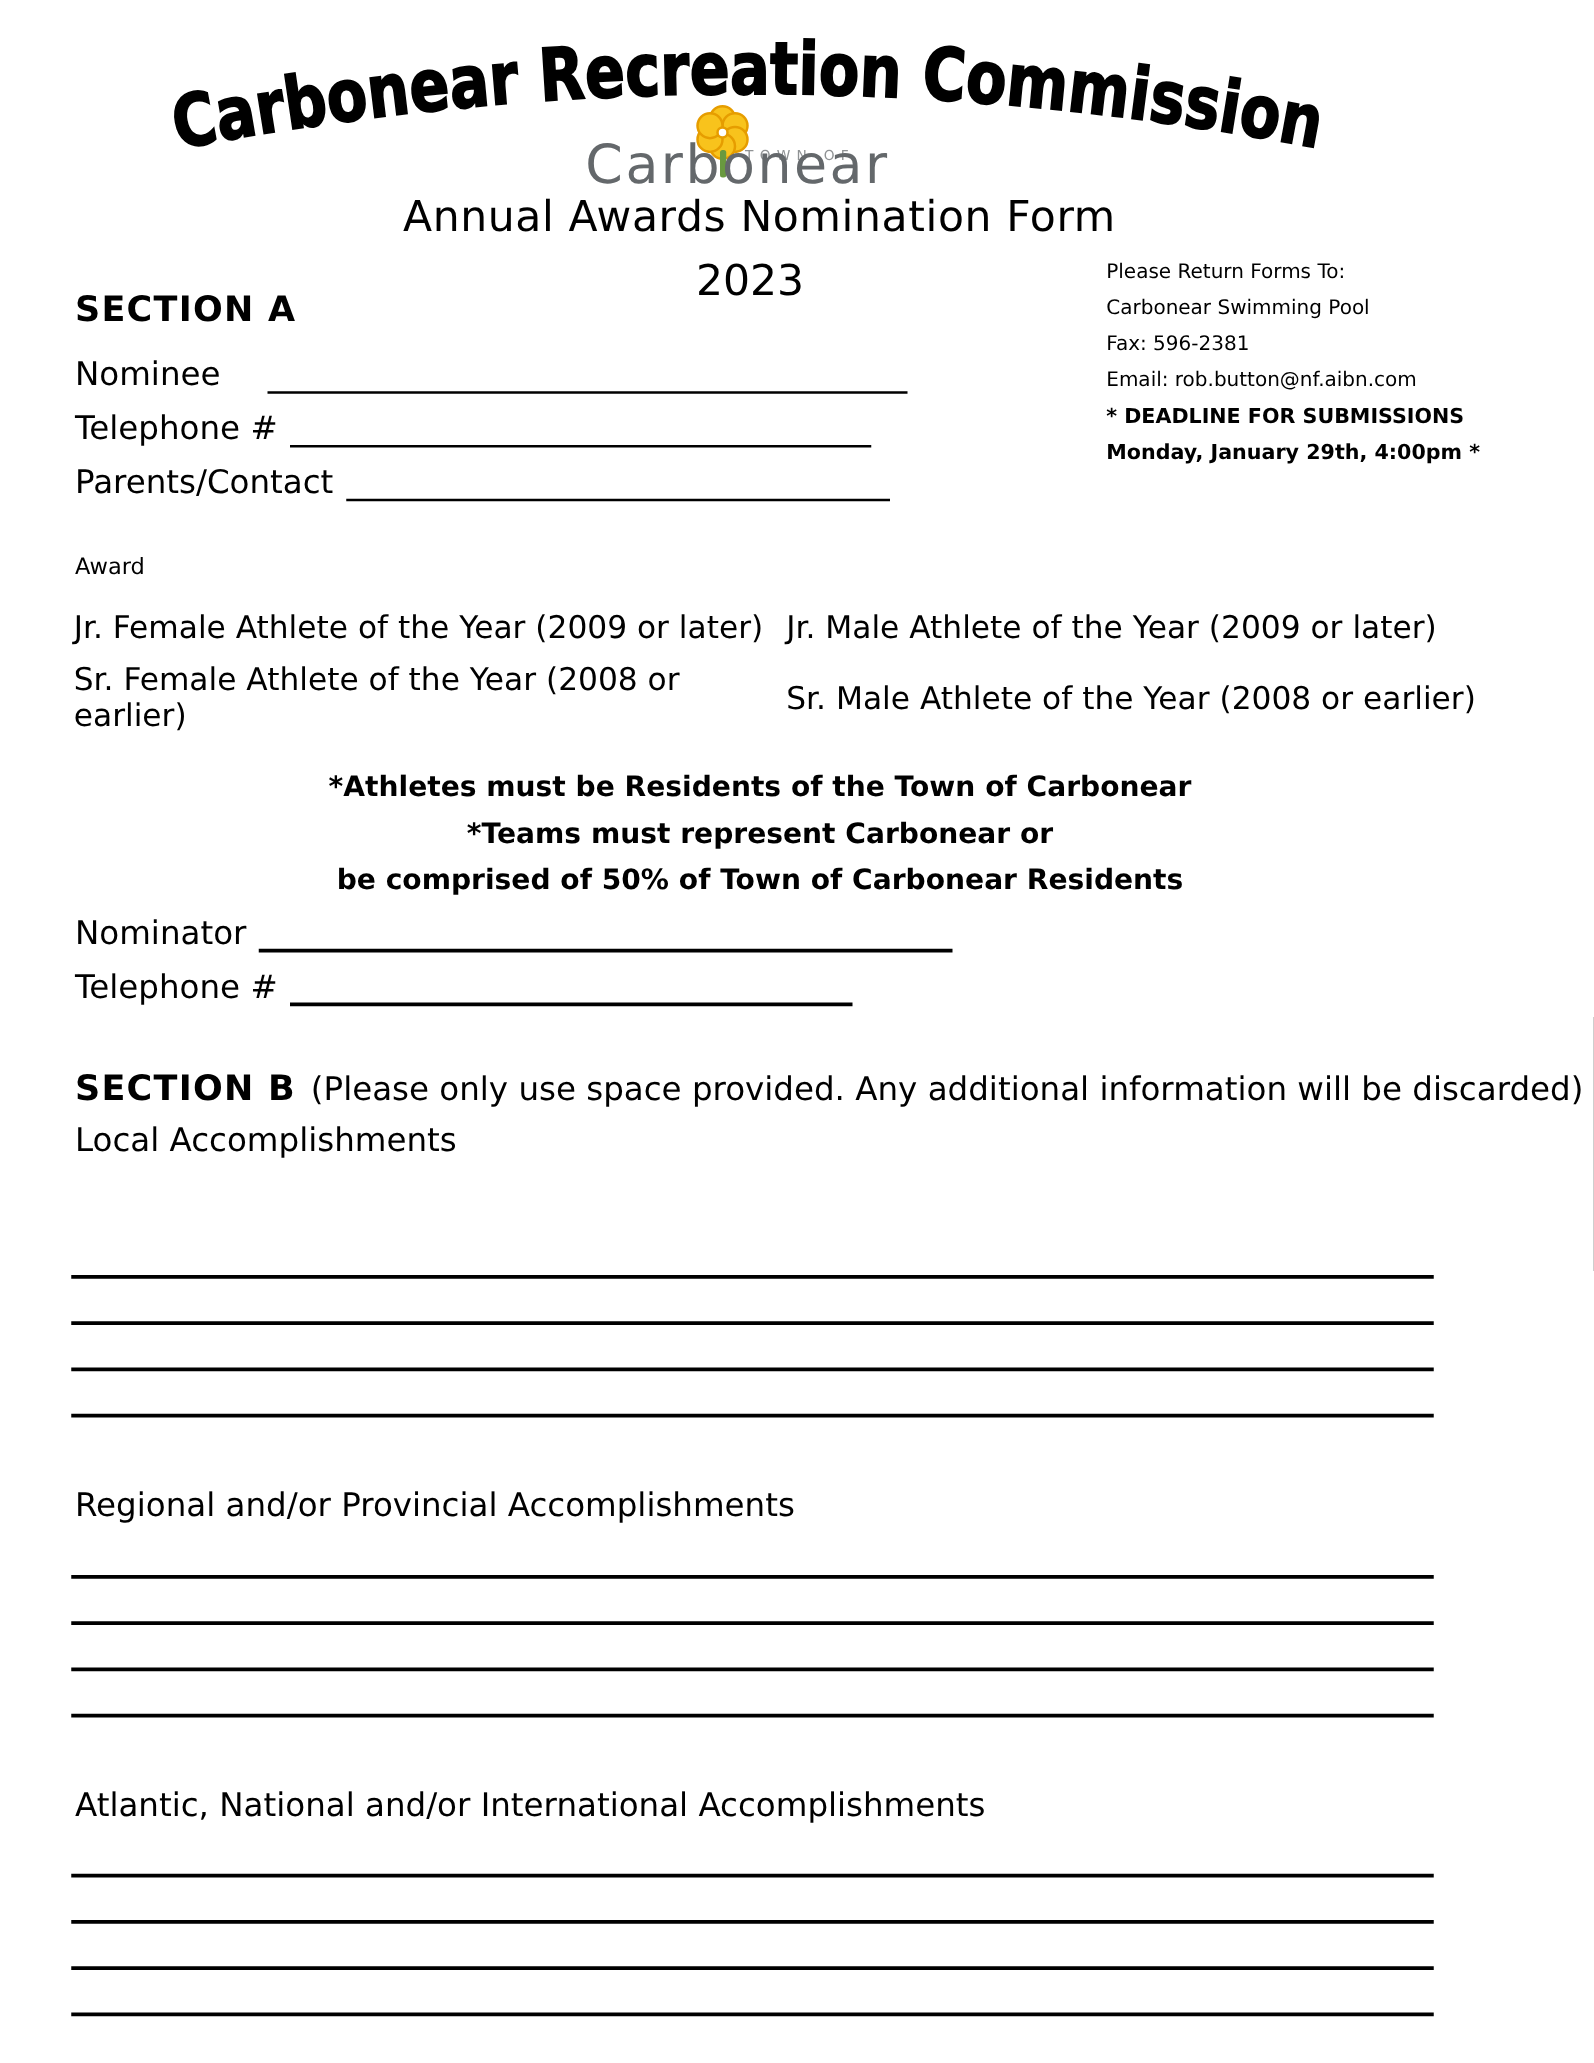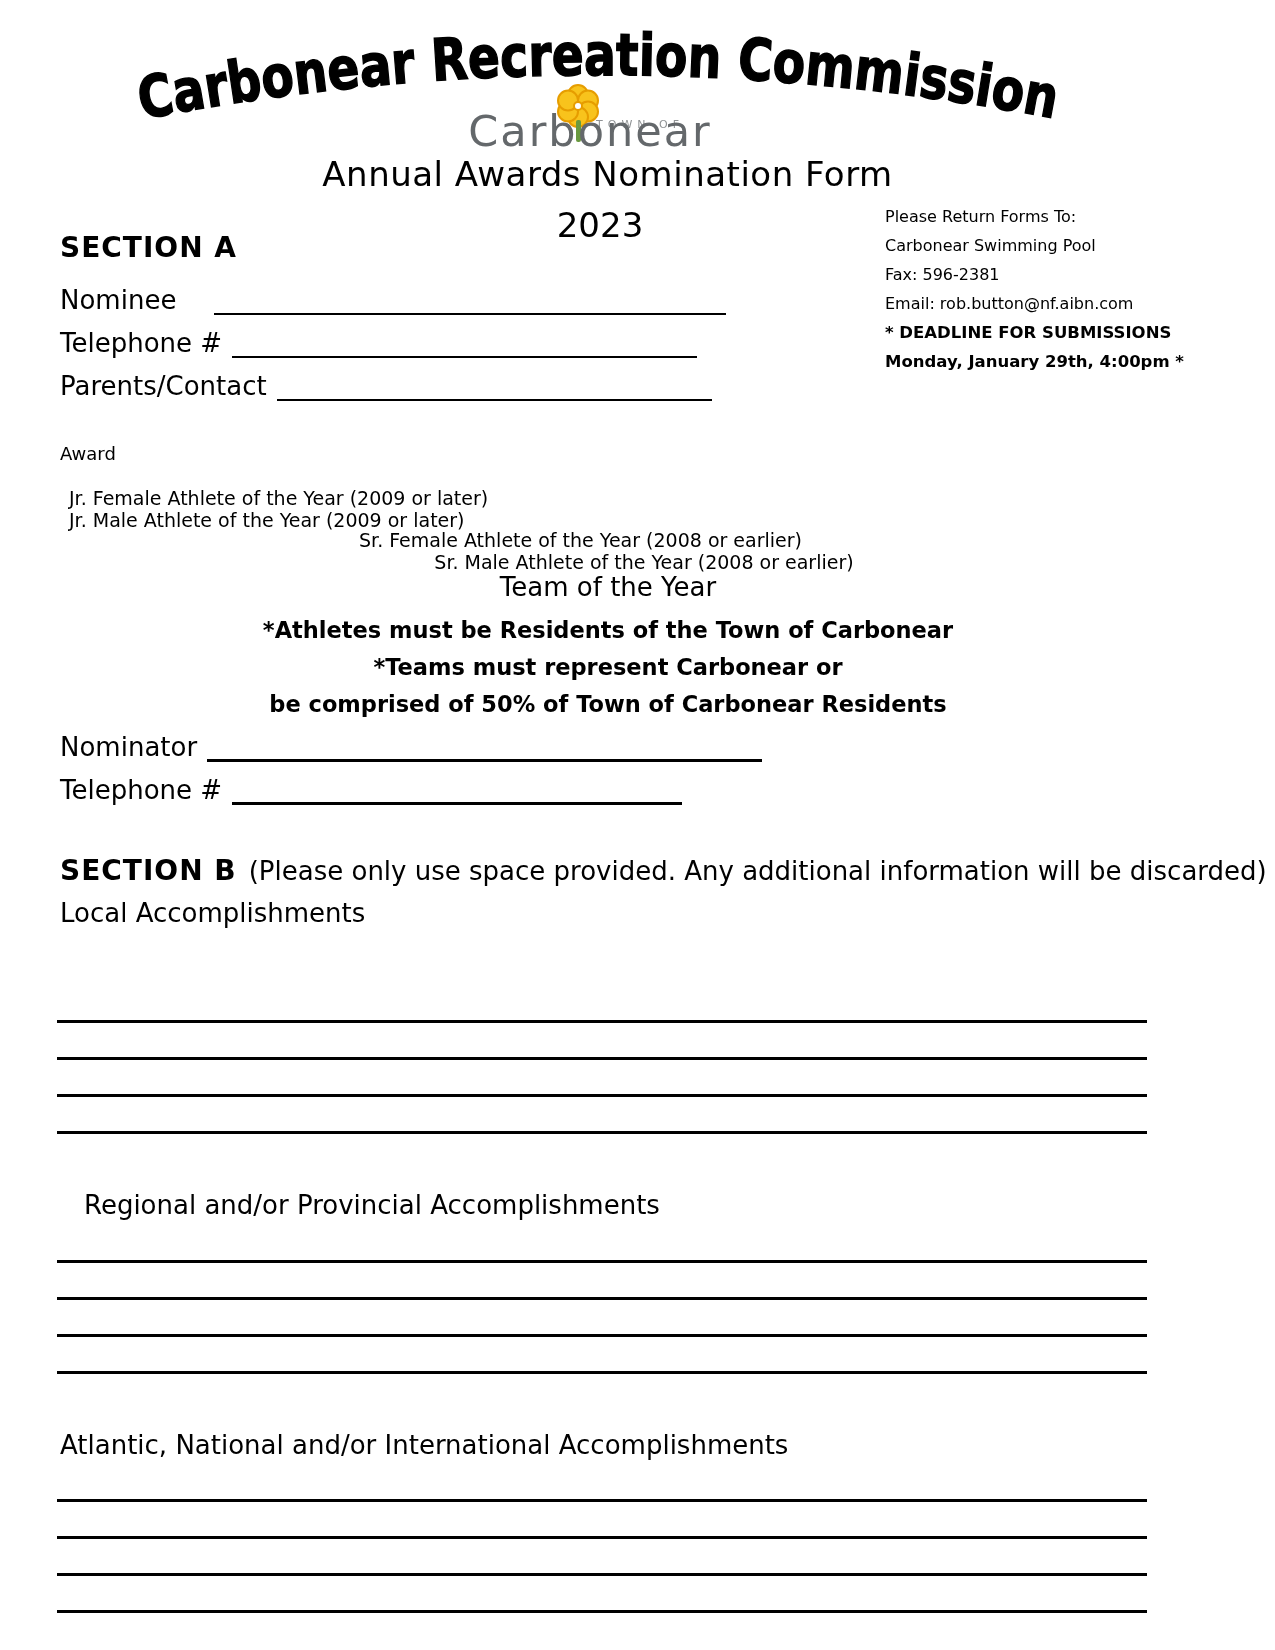--- a/index.html
+++ b/index.html
@@ -17,21 +17,21 @@
   
   .return-info{position:absolute;left:885px;top:202px;width:300px;font-size:16px;line-height:29px;}
   .return-info .bold{font-weight:bold;font-size:16.5px;}
   
   .sec-heading{font-weight:bold;font-size:28px;letter-spacing:1px;}
   .field-row{position:absolute;display:flex;align-items:flex-end;font-size:26px;}
   .fill-line{display:inline-block;border-bottom:2px solid #000;height:32px;margin-left:10px;}
   .fill-line.thick{border-bottom-width:3px;}
   
   .award-label{position:absolute;left:60px;font-size:18px;}
-  .option-row{position:absolute;left:69px;width:1150px;display:flex;font-size:19px;flex-direction:column;}
+  .option-row{position:absolute;left:59px;width:1150px;display:flex;font-size:25px;}
   .option-row .opt-left{width:570px;}
   .centered{position:absolute;left:0;width:1216px;text-align:center;}
   .note{font-weight:bold;font-size:22.5px;}
   
   .secb-row{position:absolute;left:60px;display:flex;align-items:baseline;}
   .secb-instr{font-size:26px;margin-left:12px;font-weight:normal;letter-spacing:0;}
   .sub-label{position:absolute;left:60px;font-size:26px;}
   .rules{position:absolute;left:57px;width:1090px;}
   .rule{height:34px;border-bottom:3px solid #000;}
 </style>
@@ -94,21 +94,20 @@
   <div class="award-label" style="top:443px;">Award</div>
 
   <div class="option-row" style="top:487px;">
     <span class="opt-left">Jr. Female Athlete of the Year (2009 or later)</span>
     <span>Jr. Male Athlete of the Year (2009 or later)</span>
   </div>
   <div class="option-row" style="top:529px;align-items:center;">
     <span class="opt-left">Sr. Female Athlete of the Year (2008 or earlier)</span>
     <span>Sr. Male Athlete of the Year (2008 or earlier)</span>
   </div>
-  <div class="centered" style="top:572px;font-size:26px;">Team of the Year</div>
 
   <div class="centered note" style="top:617px;">*Athletes must be Residents of the Town of Carbonear</div>
   <div class="centered note" style="top:654px;">*Teams must represent Carbonear or</div>
   <div class="centered note" style="top:691px;">be comprised of 50% of Town of Carbonear Residents</div>
 
   <div class="field-row" style="left:60px;top:727px;">
     <span>Nominator</span>
     <span class="fill-line thick" style="width:555px;"></span>
   </div>
   <div class="field-row" style="left:60px;top:770px;">
@@ -122,21 +121,21 @@
   </div>
 
   <div class="sub-label" style="top:898px;">Local Accomplishments</div>
   <div class="rules" style="top:986px;">
     <div class="rule"></div>
     <div class="rule"></div>
     <div class="rule"></div>
     <div class="rule"></div>
   </div>
 
-  <div class="sub-label" style="top:1190px;margin-left:24px;">Regional and/or Provincial Accomplishments</div>
+  <div class="sub-label" style="top:1190px;">Regional and/or Provincial Accomplishments</div>
   <div class="rules" style="top:1226px;">
     <div class="rule"></div>
     <div class="rule"></div>
     <div class="rule"></div>
     <div class="rule"></div>
   </div>
 
   <div class="sub-label" style="top:1430px;">Atlantic, National and/or International Accomplishments</div>
   <div class="rules" style="top:1465px;">
     <div class="rule"></div>

